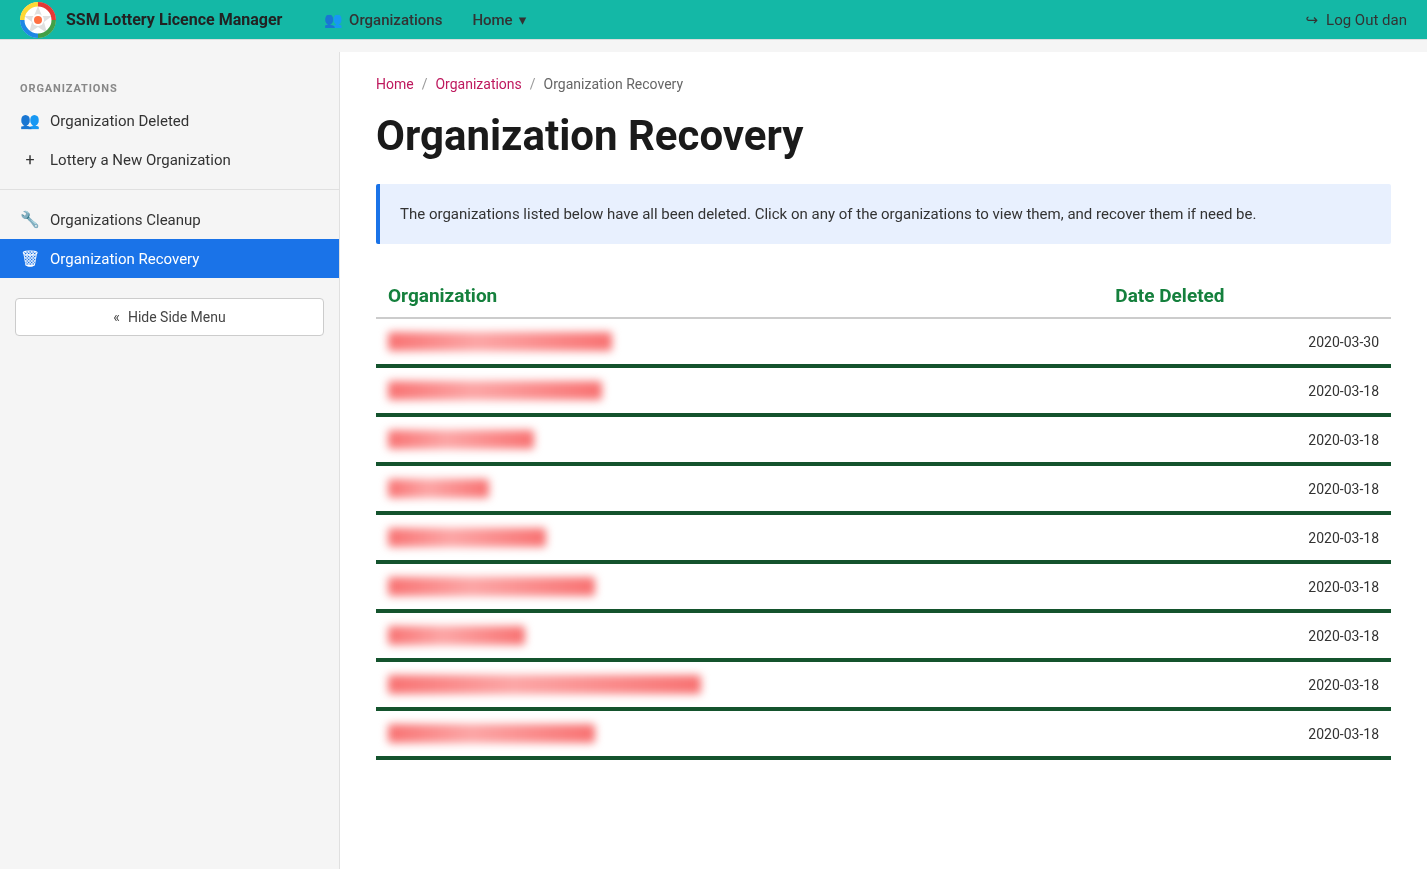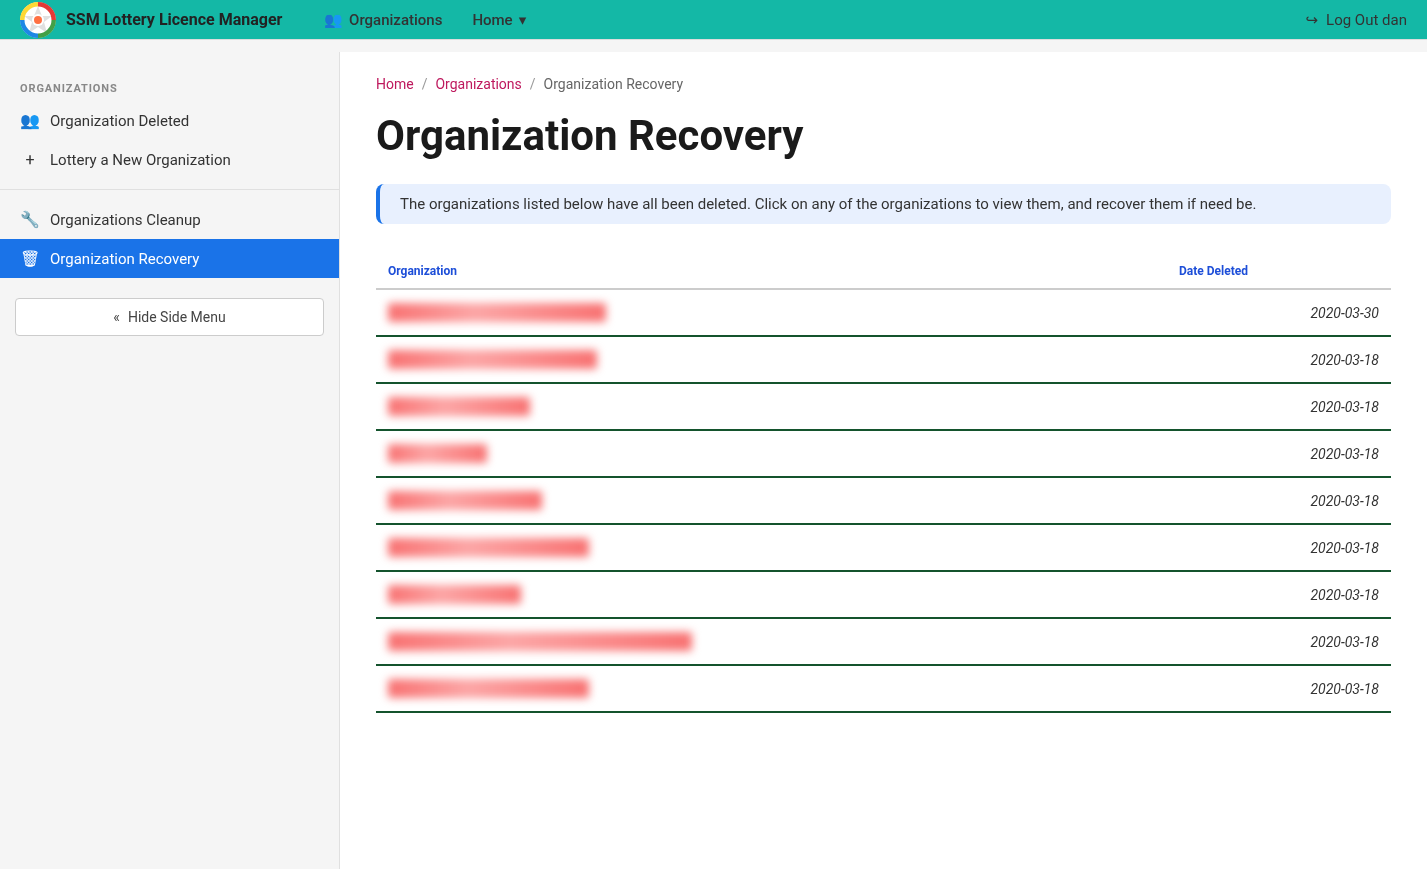--- a/index.html
+++ b/index.html
@@ -139,48 +139,47 @@
     .page-title {
       font-size: 42px;
       font-weight: 700;
       color: #1a1a1a;
       margin-bottom: 24px;
       line-height: 1.15;
     }
     .info-box {
       background: #e8f0fe;
       border-left: 4px solid #1a73e8;
-      padding: 8px 20px;
-      border-radius: 8px;
+      padding: 18px 20px;
+      border-radius: 2px;
       color: #333;
       font-size: 15px;
       line-height: 1.6;
       margin-bottom: 30px;
     }
 
     
     .data-table {
       width: 100%;
       border-collapse: collapse;
     }
     .data-table th {
       text-align: left;
       font-weight: 700;
-      font-size: 12px;
-      color: #1d4ed8;
+      font-size: 19px;
+      color: #15803d;
       padding: 10px 12px;
       border-bottom: 2px solid #ccc;
     }
     .data-table th.right { }
     .data-table td {
       padding: 13px 12px;
-      border-bottom: 2px solid #14532d;
+      border-bottom: 4px solid #14532d;
       font-size: 14px;
       vertical-align: middle;
-      font-style: italic;
     }
     .data-table td.date-col {
       text-align: right;
       color: #333;
       white-space: nowrap;
     }
     .blurred-text {
       display: inline-block;
       background: linear-gradient(90deg, #f87171 0%, #fca5a5 40%, #f87171 100%);
       color: transparent;

